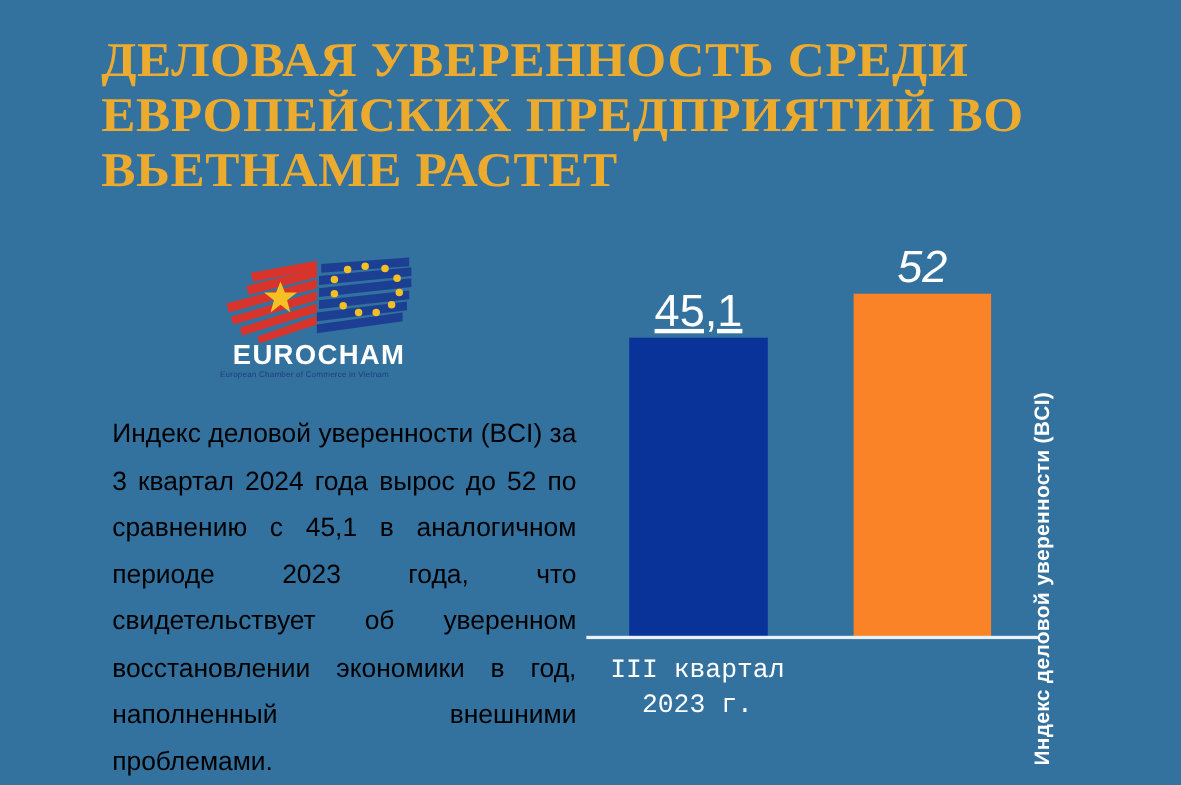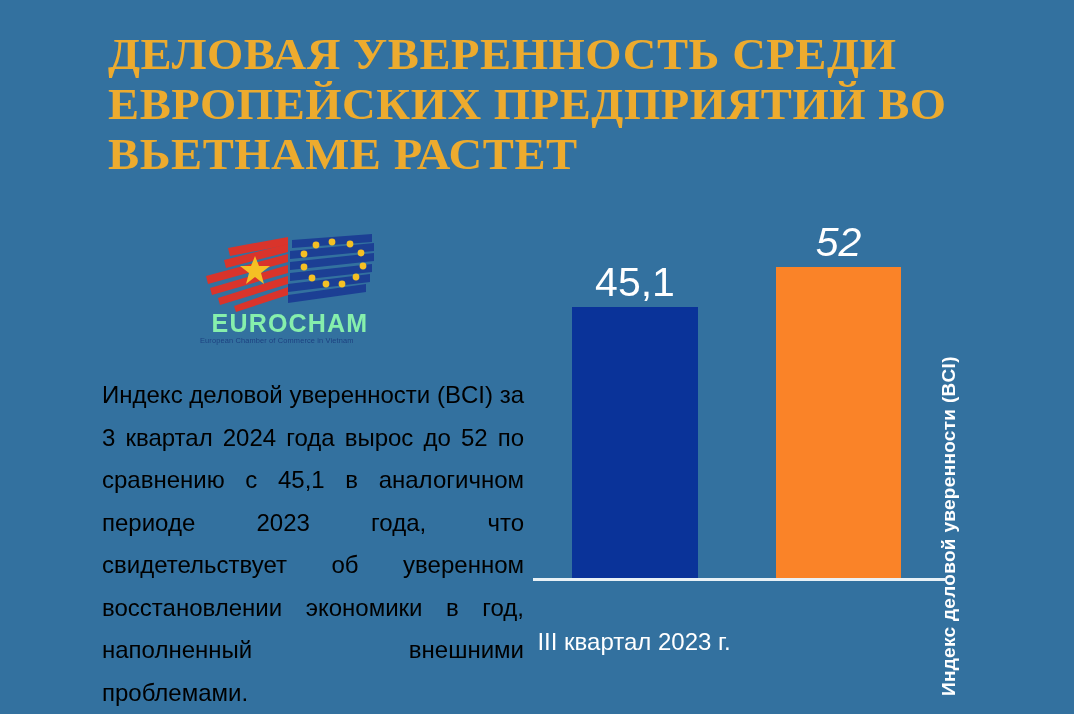--- a/index.html
+++ b/index.html
@@ -12,21 +12,21 @@
     width: 1074px;
     height: 714px;
     background: #33719f;
     overflow: hidden;
     font-family: "Liberation Sans", sans-serif;
   }
 
   
   #headline {
     position: absolute;
-    left: 108px;
+    left: 92px;
     top: 30px;
     width: 930px;
   }
   #headline .hl-line {
     font-family: "Liberation Serif", serif;
     font-weight: bold;
     font-size: 44px;
     line-height: 50px;
     letter-spacing: 0.5px;
     color: #edab2e;
@@ -53,21 +53,21 @@
   #logo-word {
     position: absolute;
     left: 4px;
     top: 78px;
     width: 172px;
     text-align: center;
     font-family: "Liberation Sans", sans-serif;
     font-weight: bold;
     font-size: 25px;
     letter-spacing: 1.2px;
-    color: #86efac;
+    color: #ffffff;
     line-height: 26px;
   }
   #logo-tag {
     position: absolute;
     left: 0px;
     top: 104px;
     width: 180px;
     text-align: left;
     font-family: "Liberation Sans", sans-serif;
     font-size: 7.4px;
@@ -112,37 +112,37 @@
 
   .bar-value {
     position: absolute;
     text-align: center;
     font-family: "Liberation Sans", sans-serif;
     font-size: 41px;
     color: #ffffff;
     line-height: 44px;
     white-space: nowrap;
   }
-  #val-0 { left: 52px;  width: 126px; bottom: 396px; }
+  #val-0 { left: 52px;  width: 126px; bottom: 396px; text-decoration: underline; }
   #val-1 { left: 256px; width: 125px; bottom: 436px; font-style: italic; }
 
   #axis-line {
     position: absolute;
     left: 13px;
     bottom: 119px;
     width: 412px;
     height: 3px;
     background: #e9f1f6;
   }
 
   .cat-label {
     position: absolute;
     bottom: 42px;
     text-align: center;
-    font-family: Liberation Sans, sans-serif;
+    font-family: Liberation Mono, monospace;
     font-size: 24px;
     line-height: 32px;
     color: #ffffff;
   }
   #cat-0 { left: 5px;   width: 218px; }
   #cat-1 { left: 223px; width: 218px; }
 
   #y-axis-title {
     position: absolute;
     left: 440px;

